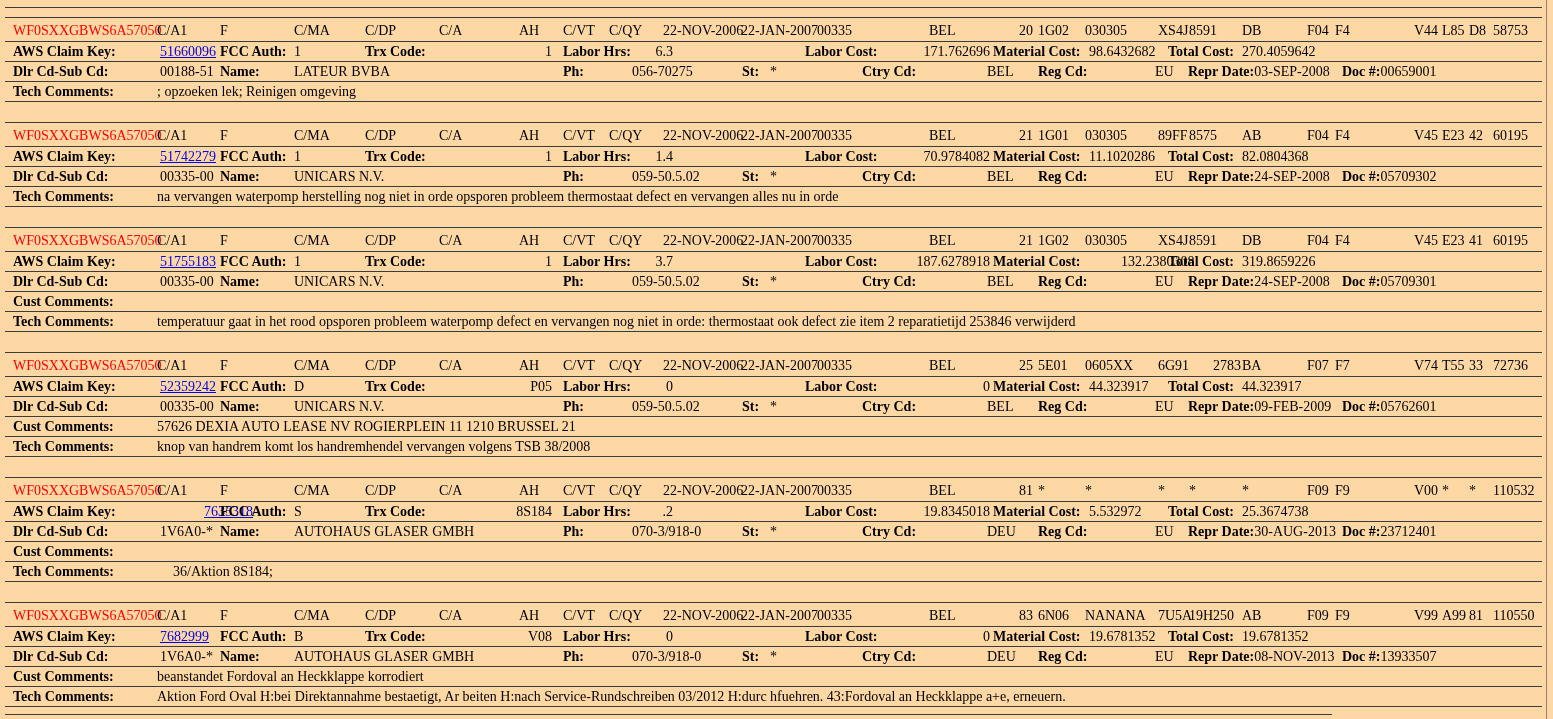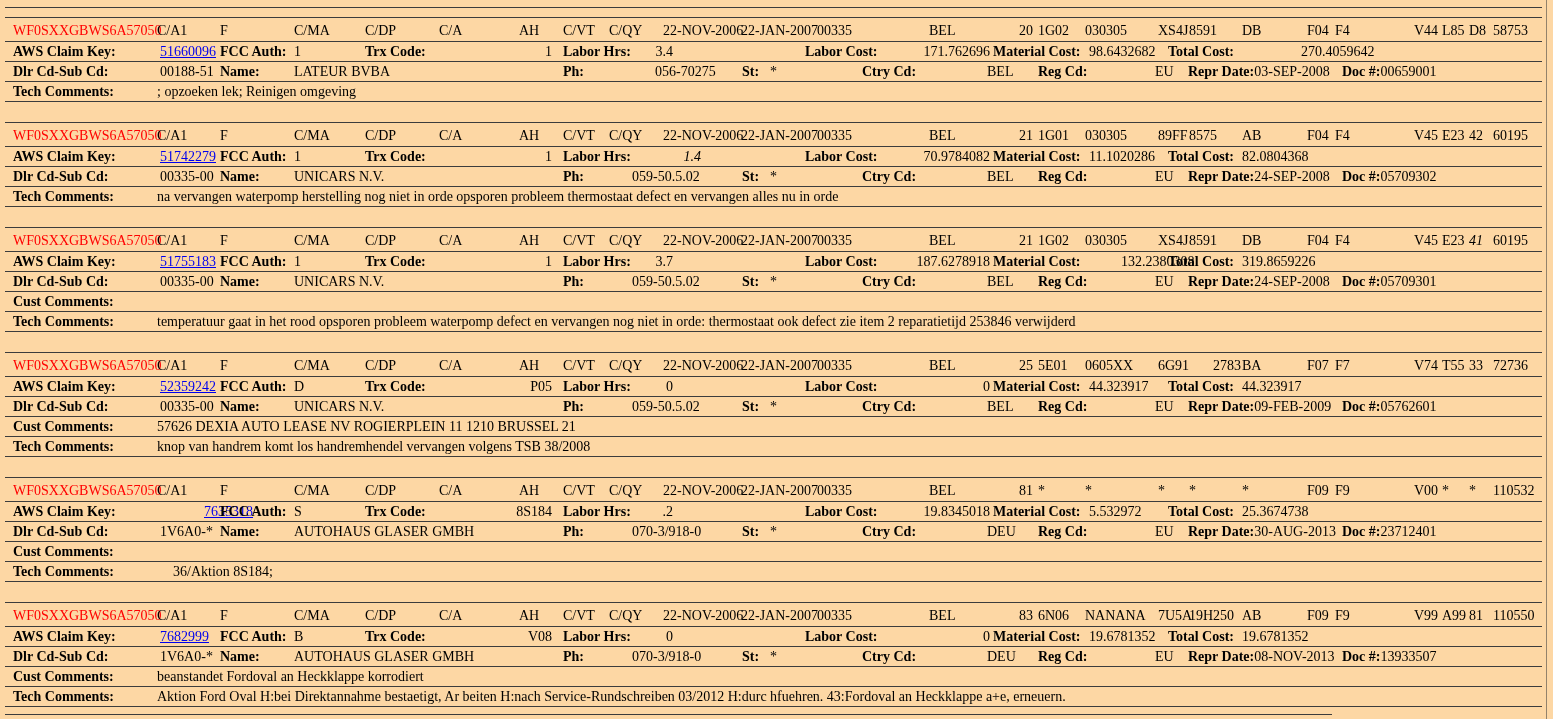--- a/index.html
+++ b/index.html
@@ -55,35 +55,35 @@
           <span class="cell" style="left: 1488px;">58753</span>
         </div>
         <div class="row">
           <span class="cell b" style="left: 8px;">AWS Claim Key:</span>
           <a class="cell key" style="left: 155px;">51660096</a>
           <span class="cell b" style="left: 215px;">FCC Auth:</span>
           <span class="cell" style="left: 289px;">1</span>
           <span class="cell b" style="left: 360px;">Trx Code:</span>
           <span class="cell ra" style="left: 420px; width: 127px;">1</span>
           <span class="cell b" style="left: 558px;">Labor Hrs:</span>
-          <span class="cell ra" style="left: 580px; width: 88px;">3.4</span>
+          <span class="cell ra" style="left: 580px; width: 88px;">6.3</span>
           <span class="cell b" style="left: 800px;">Labor Cost:</span>
           <span class="cell ra" style="left: 820px; width: 165px;">171.762696</span>
           <span class="cell b" style="left: 988px;">Material Cost:</span>
           <span class="cell" style="left: 1084px;">98.6432682</span>
           <span class="cell b" style="left: 1163px;">Total Cost:</span>
-          <span class="cell" style="left: 1296px;">270.4059642</span>
+          <span class="cell" style="left: 1237px;">270.4059642</span>
         </div>
         <div class="row">
           <span class="cell b" style="left: 8px;">Dlr Cd-Sub Cd:</span>
           <span class="cell" style="left: 155px;">00188-51</span>
           <span class="cell b" style="left: 215px;">Name:</span>
           <span class="cell" style="left: 289px;">LATEUR BVBA</span>
           <span class="cell b" style="left: 558px;">Ph:</span>
-          <span class="cell" style="left: 650px;">056-70275</span>
+          <span class="cell" style="left: 627px;">056-70275</span>
           <span class="cell b" style="left: 737px;">St:</span>
           <span class="cell" style="left: 765px;">*</span>
           <span class="cell b" style="left: 857px;">Ctry Cd:</span>
           <span class="cell" style="left: 982px;">BEL</span>
           <span class="cell b" style="left: 1033px;">Reg Cd:</span>
           <span class="cell" style="left: 1150px;">EU</span>
           <span class="cell" style="left: 1183px;"><span class="b">Repr Date:</span><span>03-SEP-2008</span></span>
           <span class="cell" style="left: 1337px;"><span class="b">Doc #:</span><span>00659001</span></span>
         </div>
         <div class="row">
@@ -120,21 +120,21 @@
           <span class="cell" style="left: 1488px;">60195</span>
         </div>
         <div class="row">
           <span class="cell b" style="left: 8px;">AWS Claim Key:</span>
           <a class="cell key" style="left: 155px;">51742279</a>
           <span class="cell b" style="left: 215px;">FCC Auth:</span>
           <span class="cell" style="left: 289px;">1</span>
           <span class="cell b" style="left: 360px;">Trx Code:</span>
           <span class="cell ra" style="left: 420px; width: 127px;">1</span>
           <span class="cell b" style="left: 558px;">Labor Hrs:</span>
-          <span class="cell ra" style="left: 608px; width: 88px; font-style: italic;">1.4</span>
+          <span class="cell ra" style="left: 580px; width: 88px;">1.4</span>
           <span class="cell b" style="left: 800px;">Labor Cost:</span>
           <span class="cell ra" style="left: 820px; width: 165px;">70.9784082</span>
           <span class="cell b" style="left: 988px;">Material Cost:</span>
           <span class="cell" style="left: 1084px;">11.1020286</span>
           <span class="cell b" style="left: 1163px;">Total Cost:</span>
           <span class="cell" style="left: 1237px;">82.0804368</span>
         </div>
         <div class="row">
           <span class="cell b" style="left: 8px;">Dlr Cd-Sub Cd:</span>
           <span class="cell" style="left: 155px;">00335-00</span>
@@ -174,21 +174,21 @@
           <span class="cell" style="left: 1014px;">21</span>
           <span class="cell" style="left: 1033px;">1G02</span>
           <span class="cell" style="left: 1080px;">030305</span>
           <span class="cell" style="left: 1153px;">XS4J</span>
           <span class="cell" style="left: 1184px;">8591</span>
           <span class="cell" style="left: 1237px;">DB</span>
           <span class="cell" style="left: 1302px;">F04</span>
           <span class="cell" style="left: 1330px;">F4</span>
           <span class="cell" style="left: 1409px;">V45</span>
           <span class="cell" style="left: 1437px;">E23</span>
-          <span class="cell" style="left: 1464px; font-style: italic;">41</span>
+          <span class="cell" style="left: 1464px;">41</span>
           <span class="cell" style="left: 1488px;">60195</span>
         </div>
         <div class="row">
           <span class="cell b" style="left: 8px;">AWS Claim Key:</span>
           <a class="cell key" style="left: 155px;">51755183</a>
           <span class="cell b" style="left: 215px;">FCC Auth:</span>
           <span class="cell" style="left: 289px;">1</span>
           <span class="cell b" style="left: 360px;">Trx Code:</span>
           <span class="cell ra" style="left: 420px; width: 127px;">1</span>
           <span class="cell b" style="left: 558px;">Labor Hrs:</span>

